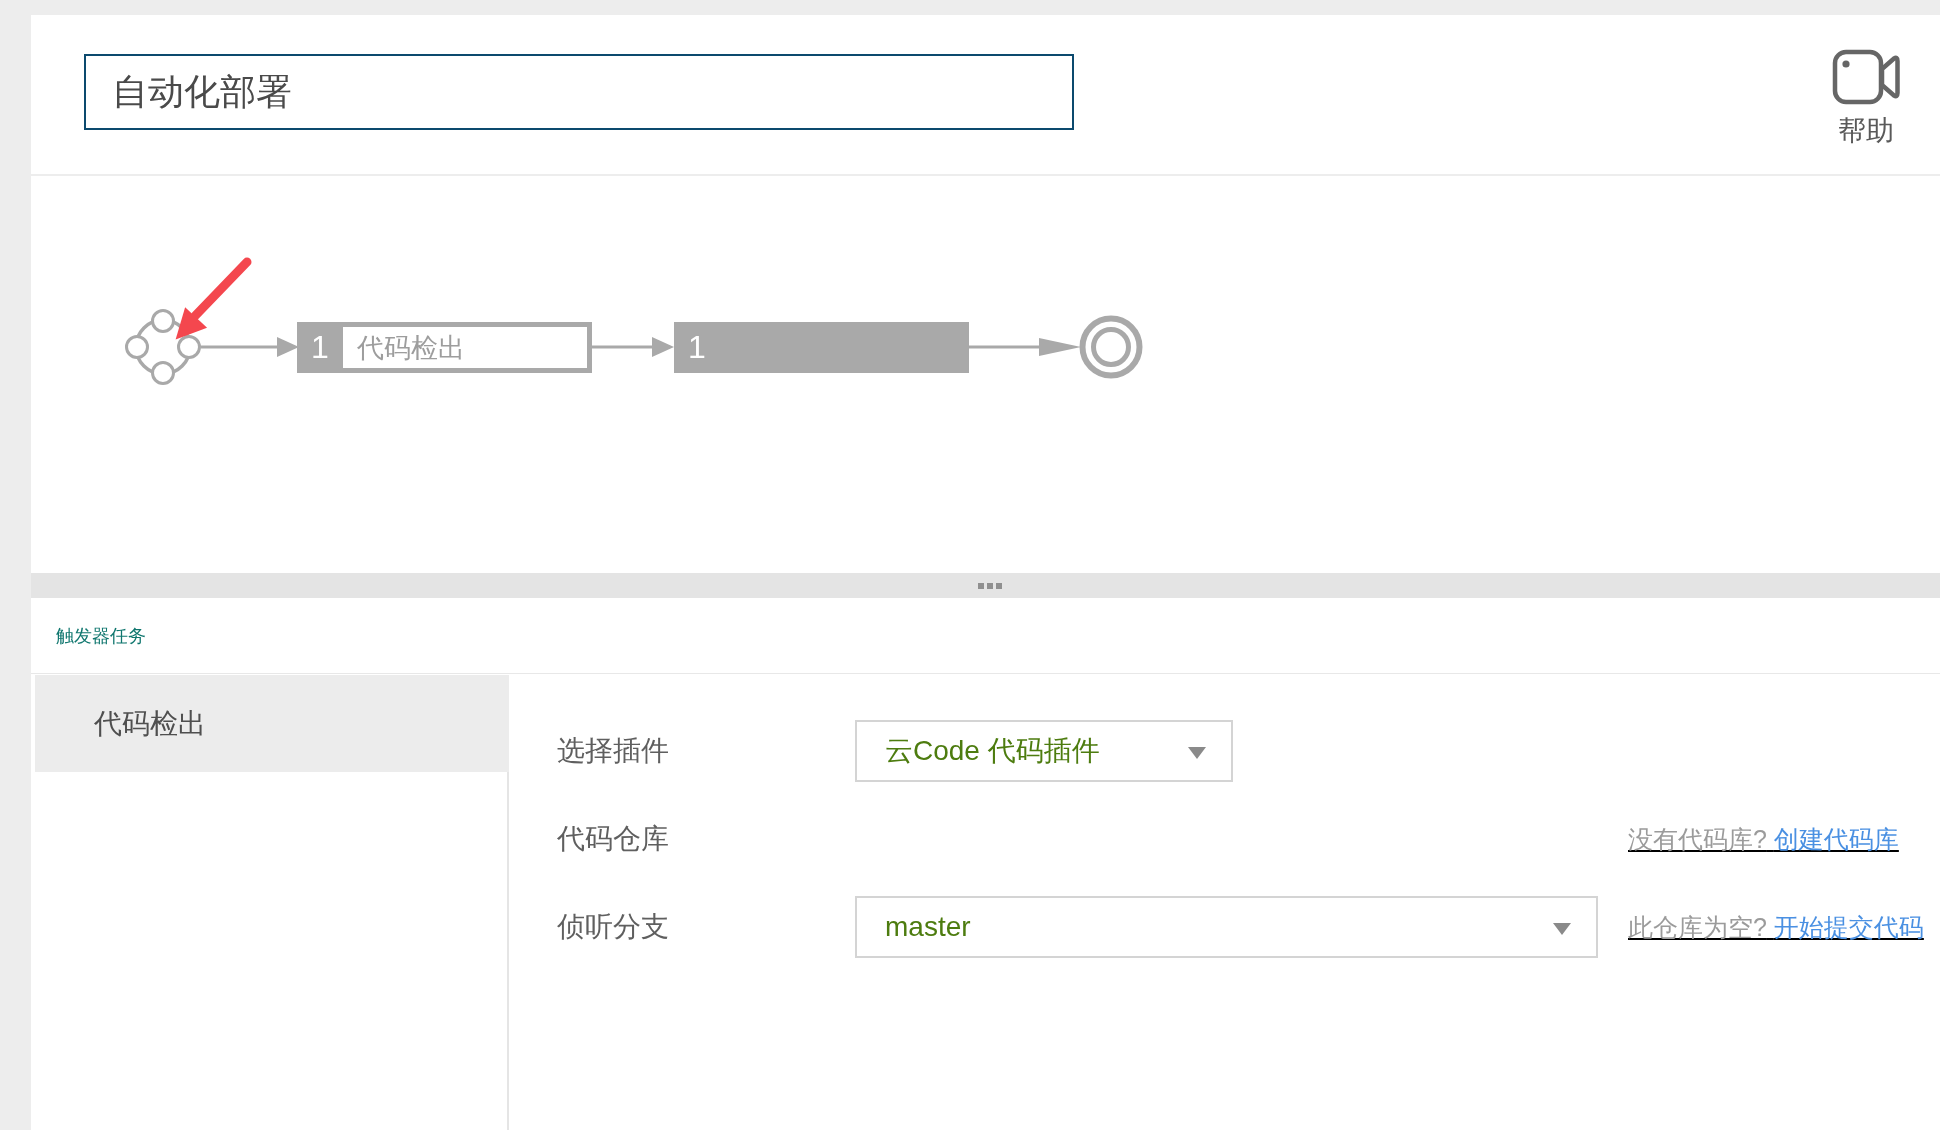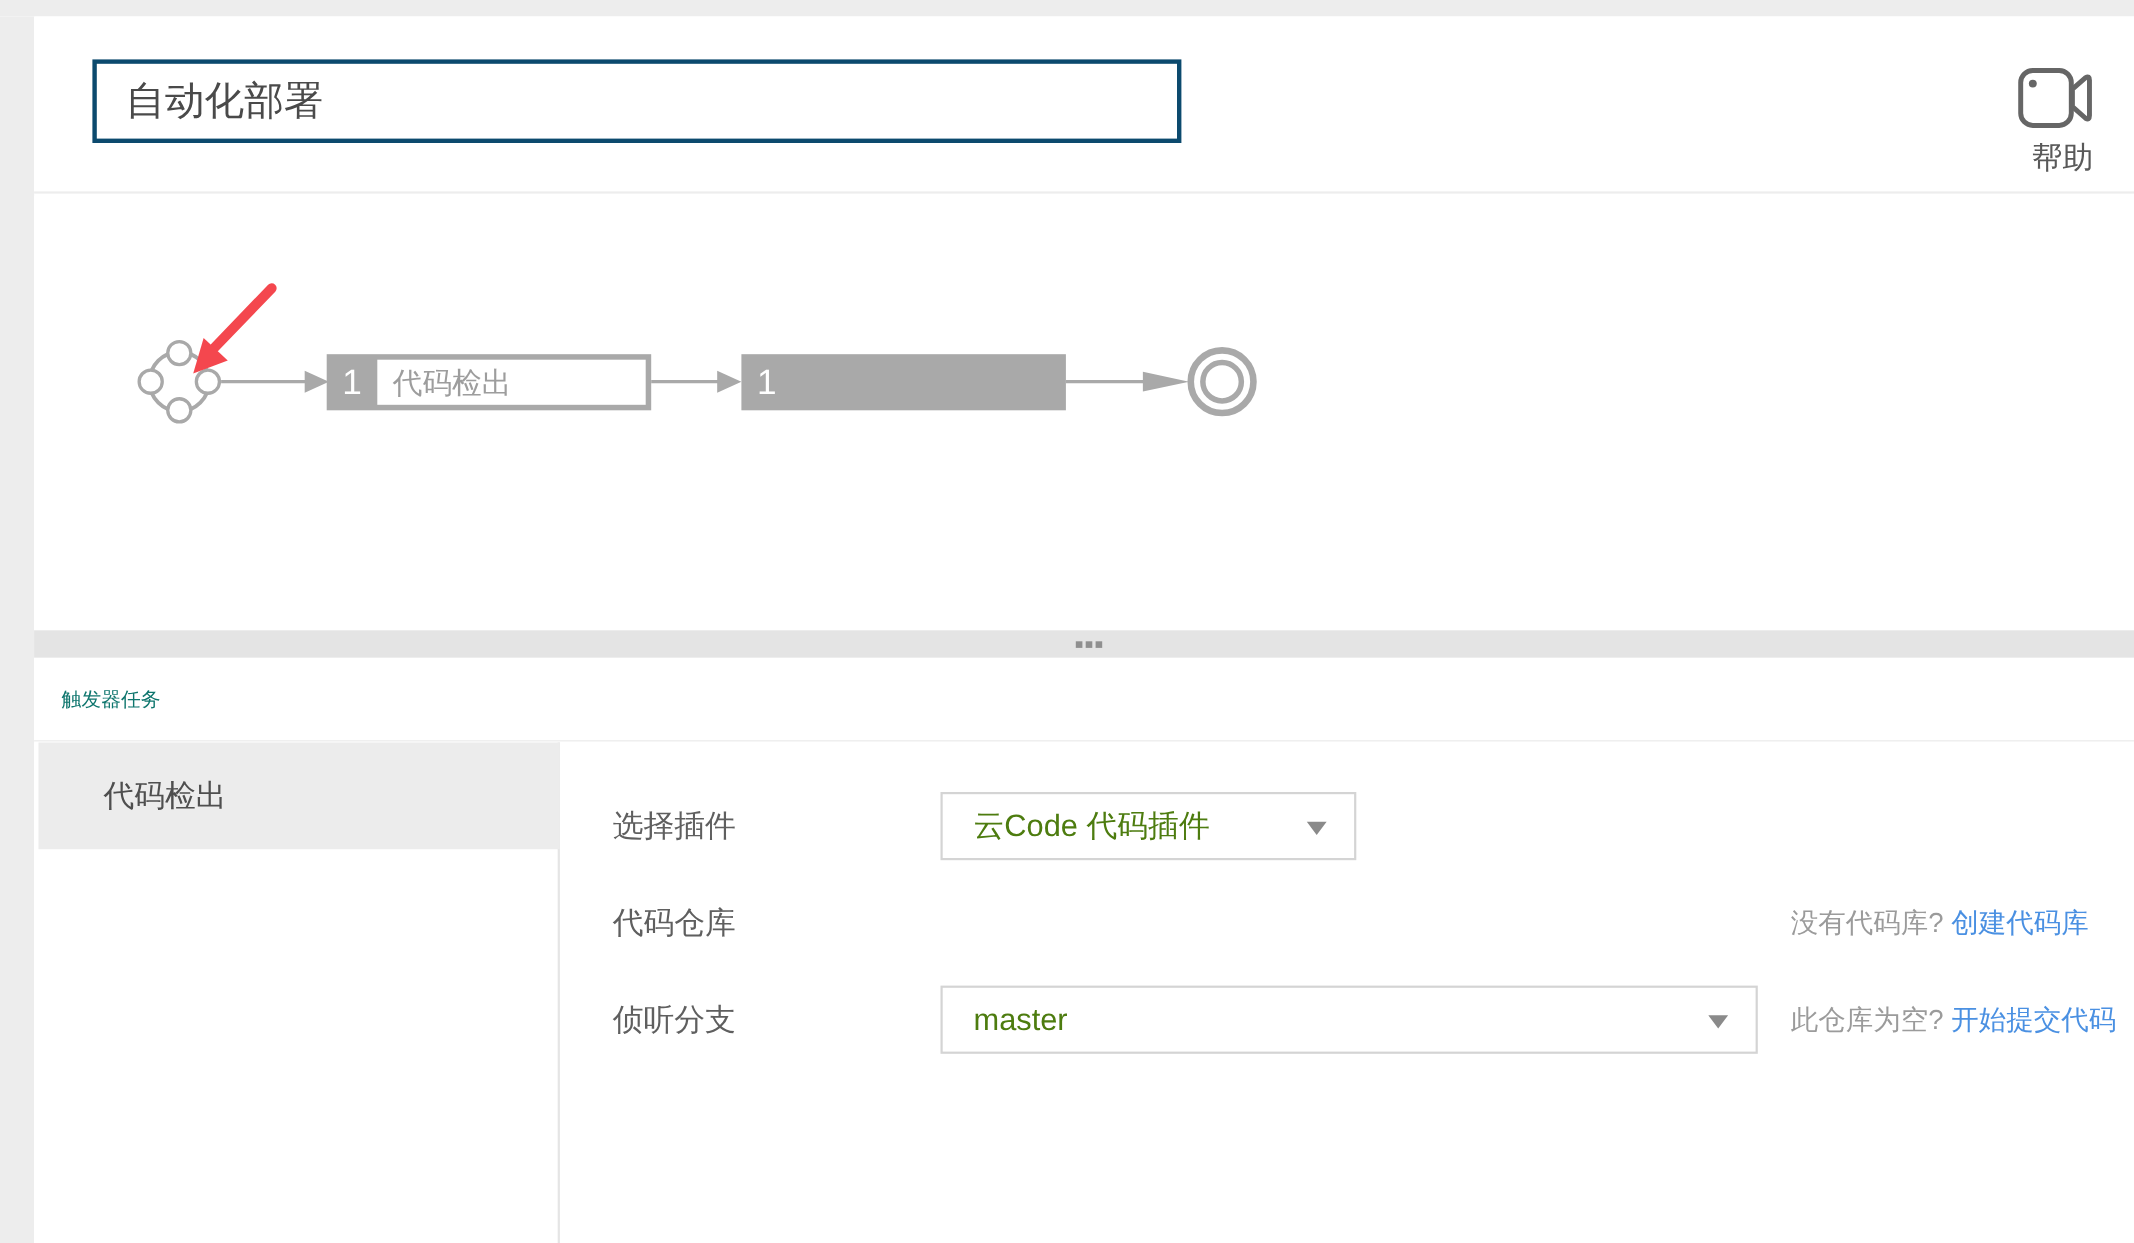--- a/index.html
+++ b/index.html
@@ -8,23 +8,23 @@
   .abs { position:absolute; }
 
   
   #top-strip  { left:0; top:0; width:1940px; height:15px; background:#ededed; }
   #left-strip { left:0; top:15px; width:31px; height:1115px; background:#ededed; }
 
   
   #header { left:31px; top:15px; width:1909px; height:161px; background:#fff;
             border-bottom:2px solid #ededed; }
   #title-input { position:absolute; left:53px; top:39px; width:990px; height:76px;
-    border:4px solid #0c4a6e; background:#fff; font-size:36px; color:#4a4a4a;
+    border:2px solid #0c4a6e; background:#fff; font-size:36px; color:#4a4a4a;
     padding:0 0 0 26px; outline:none; font-family:"Liberation Sans", sans-serif; }
-  #help-btn { position:absolute; left:1798px; top:45px; width:74px; text-align:right;
+  #help-btn { position:absolute; left:1798px; top:33px; width:74px; text-align:center;
     cursor:pointer; }
   #help-label { font-size:28px; color:#595959; margin-top:2px; }
 
   
   #canvas { left:31px; top:178px; width:1909px; height:395px; background:#fff; }
   #pipe-svg { position:absolute; left:0; top:0; }
   .stage { position:absolute; top:144px; width:295px; height:51px; background:#a9a9a9;
     display:flex; cursor:pointer; }
   .stage-badge { width:46px; color:#fff; font-size:32px; display:flex;
     align-items:center; justify-content:center; }
@@ -63,21 +63,21 @@
   .dropdown { position:absolute; top:0; height:62px; background:#fff;
     border:2px solid #d4d4d4; cursor:pointer; }
   .dd-value { position:absolute; left:28px; top:0; height:58px; line-height:58px;
     font-size:28px; color:#4d7c0f; white-space:nowrap; }
   .caret { position:absolute; right:25px; top:25px; width:0; height:0;
     border-left:9px solid transparent; border-right:9px solid transparent;
     border-top:12px solid #8a8a8a; }
   #dd-plugin { left:344px; width:378px; }
   #dd-repo, #dd-branch { left:344px; width:743px; }
   .hint { position:absolute; left:1117px; top:0; height:62px; line-height:62px;
-    font-size:25px; white-space:nowrap; }
+    font-size:25px; white-space:nowrap;text-decoration:underline; }
   .hint .hint-text { color:#9b9b9b; }
   .hint a { color:#4a90e2; text-decoration:none; cursor:pointer; }
 </style>
 </head>
 <body>
 
 <div class="abs" id="top-strip"></div>
 <div class="abs" id="left-strip"></div>
 
 <div class="abs" id="header">

